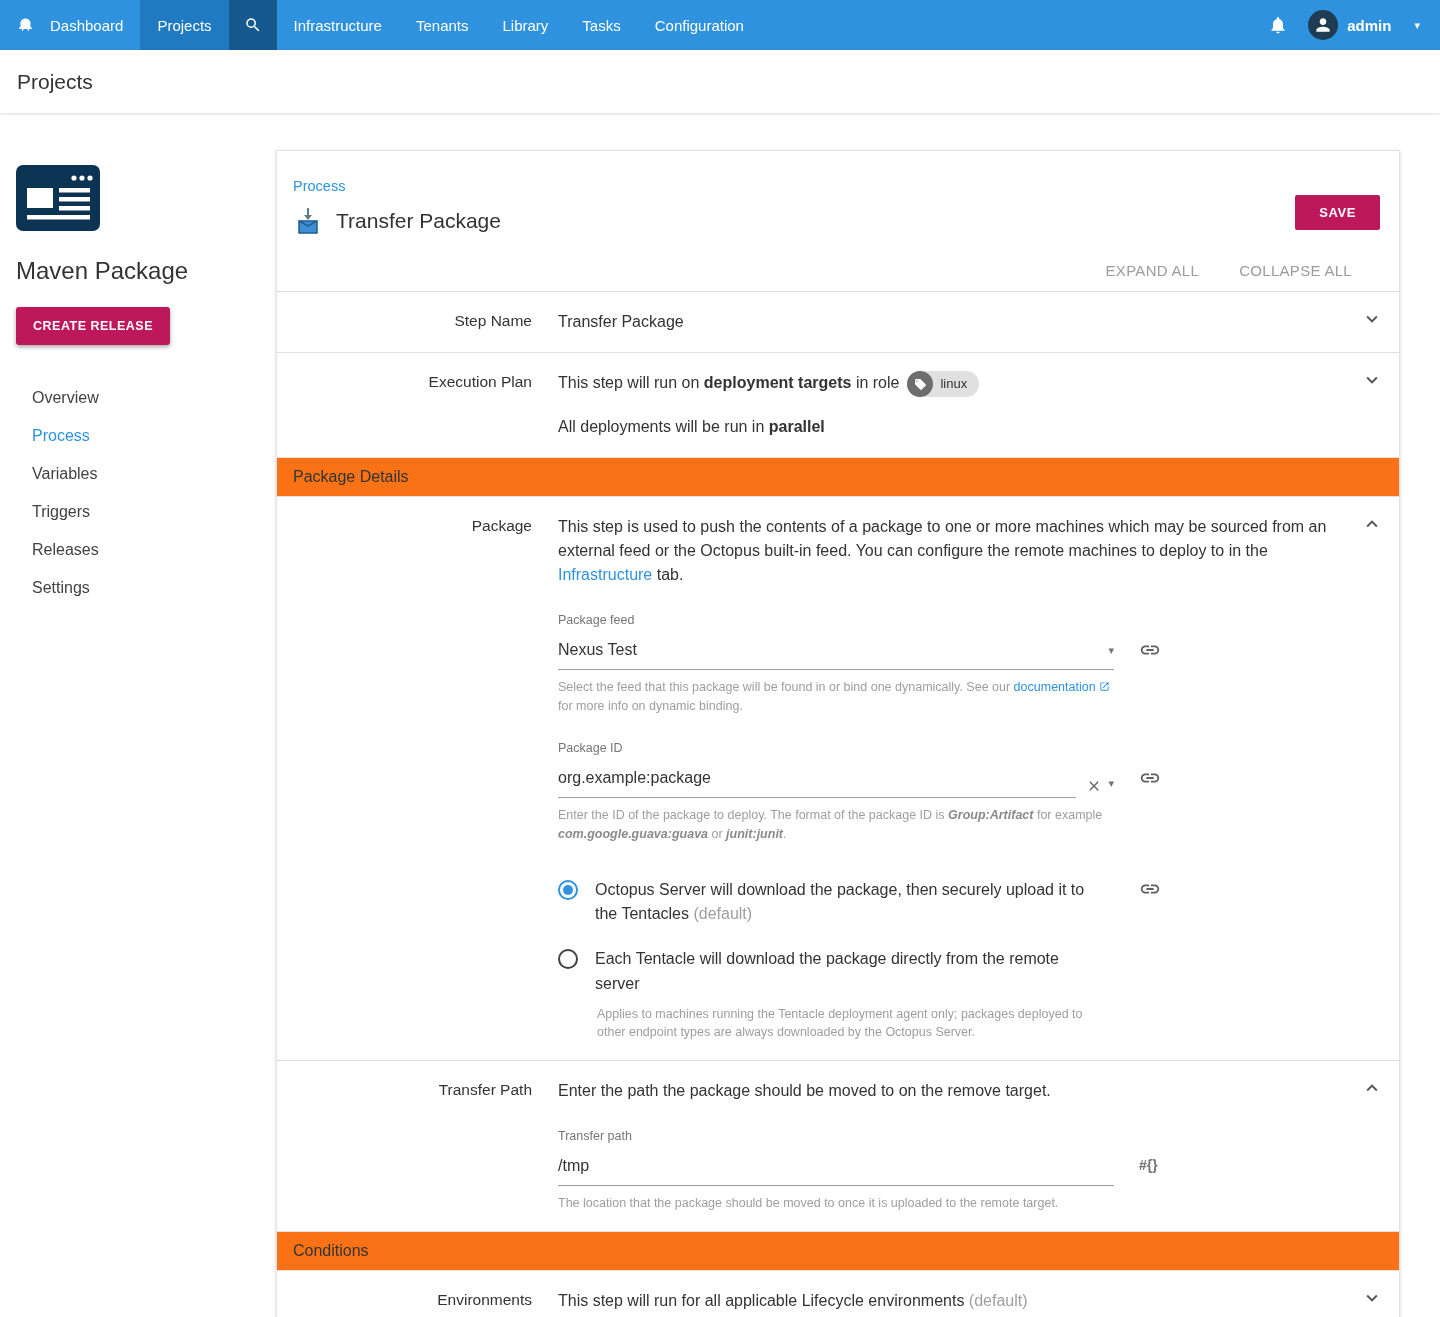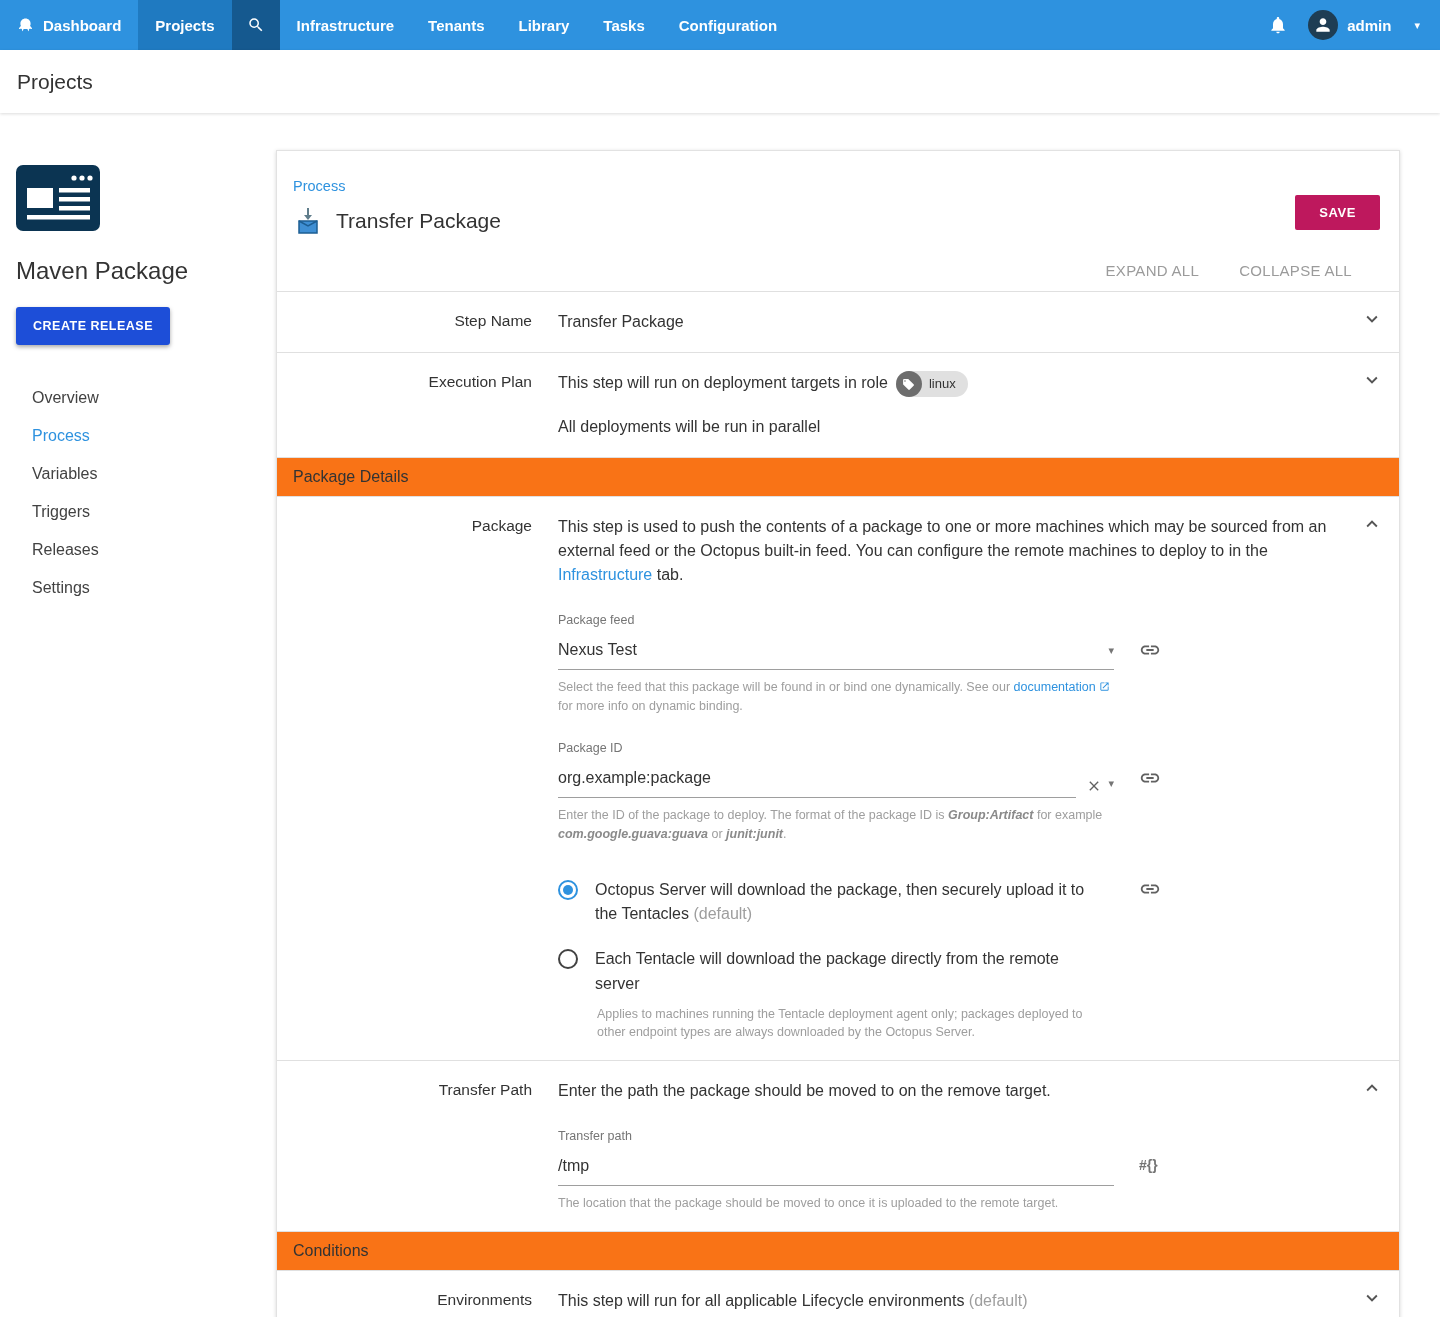--- a/index.html
+++ b/index.html
@@ -6,39 +6,39 @@
   html,body { margin:0; padding:0; }
   body {
     width:1440px; min-height:1317px;
     font-family:"Liberation Sans", sans-serif;
     background:#eeeeee; color:#333;
   }
   svg { display:block; }
 
   
   .topnav { height:50px; background:#2e92df; display:flex; align-items:stretch; color:#fff; }
-  .nav-item { display:flex; align-items:center; gap:9px; padding:0 17px; font-size:15px; font-weight:700; cursor:pointer; }
+  .nav-item { display:flex; align-items:center; gap:16px; padding:0 17px; font-size:15px; font-weight:400; cursor:pointer; }
   .nav-item.active { background:#1f7ac1; }
   .nav-search { background:#15598f; width:48px; display:flex; align-items:center; justify-content:center; cursor:pointer; }
   .topnav-right { margin-left:auto; display:flex; align-items:center; gap:20px; padding-right:20px; }
   .bell { cursor:pointer; }
   .user-wrap { display:flex; align-items:center; gap:9px; cursor:pointer; }
   .avatar { width:30px; height:30px; border-radius:50%; background:#1e3d54; display:flex; align-items:center; justify-content:center; overflow:hidden; }
   .user-name { font-size:15px; font-weight:700; }
   .user-caret { font-size:11px; margin-left:14px; }
 
   
   .pagebar { background:#fff; height:63px; display:flex; align-items:center; padding:0 17px; font-size:21px; color:#333;
              box-shadow:0 1px 3px rgba(0,0,0,.14); position:relative; z-index:2; }
 
   
   .content { display:flex; align-items:flex-start; background:#fff; min-height:1190px; }
   .sidebar { width:276px; flex-shrink:0; padding:52px 0 0 16px; }
   .project-name { font-size:24px; color:#333; margin:26px 0 22px; }
-  .create-release-btn { background:#1d4ed8; color:#fff; border:none; border-radius:3px; font-family:inherit;
+  .create-release-btn { background:#be185d; color:#fff; border:none; border-radius:3px; font-family:inherit;
       font-size:12.5px; font-weight:700; letter-spacing:.5px; padding:12px 17px; cursor:pointer;
       box-shadow:0 2px 4px rgba(0,0,0,.35); }
   .side-nav { margin-top:34px; padding-left:16px; }
   .side-nav-item { font-size:16px; color:#424242; padding:10px 0; cursor:pointer; }
   .side-nav-item.active { color:#2e92df; }
 
   
   .main-card { flex:1; margin:37px 40px 0 0; background:#fff; border:1px solid #e2e2e2;
                box-shadow:0 1px 4px rgba(0,0,0,.16); }
   .card-header { position:relative; padding:26px 20px 0 16px; }
@@ -84,21 +84,21 @@
 
   .radio-option { display:flex; margin-top:20px; }
   .radio { width:20px; height:20px; border-radius:50%; border:2px solid #2e92df; position:relative; flex-shrink:0;
       margin-right:17px; margin-top:2px; cursor:pointer; background:#fff; }
   .radio.checked::after { content:''; position:absolute; left:3px; top:3px; width:10px; height:10px; background:#2e92df; border-radius:50%; }
   .radio.unchecked { border-color:#424242; }
   .radio-label { font-size:16px; max-width:505px; line-height:1.55; cursor:pointer; }
   .radio-help { margin-left:39px; max-width:512px; }
 
   .muted { color:#9e9e9e; }
-  .b { font-weight:400; }
+  .b { font-weight:700; }
   .line2 { margin-top:18px; }
 </style>
 </head>
 <body>
 
 <div class="topnav">
   <div class="nav-item">
     <span>
       <svg width="17" height="17" viewBox="0 0 16 16">
           <path fill="#fff" d="M8 1.5C5.3 1.5 3.2 3.6 3.2 6.3c0 1.2.5 2.1.5 2.1S1.8 9.9 1.8 11.4c.7-.4 1.7-.6 2.3-.3.5.2.9.9.7 2.4.7-.6 1.3-1.5 1.3-2.3.5.1 1.2.2 1.9.2s1.4-.1 1.9-.2c0 .8.6 1.7 1.3 2.3-.2-1.5.2-2.2.7-2.4.6-.3 1.6-.1 2.3.3 0-1.5-1.9-3-1.9-3s.5-.9.5-2.1C12.8 3.6 10.7 1.5 8 1.5z"></path>

